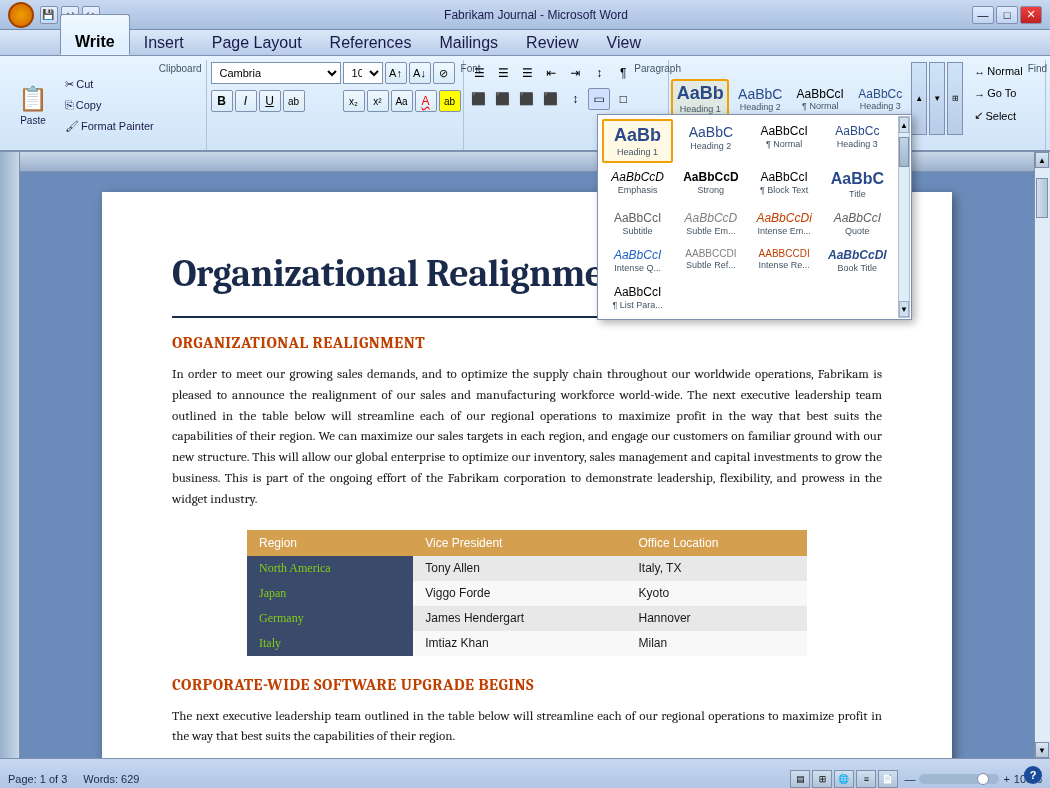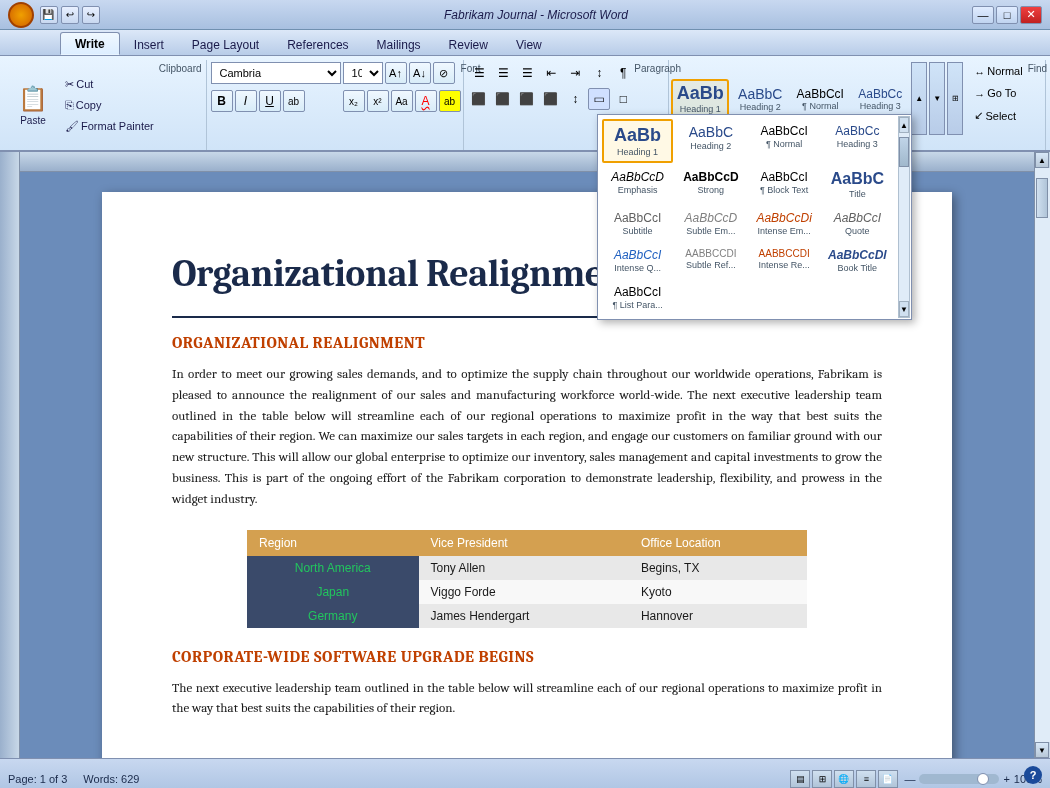--- a/index.html
+++ b/index.html
@@ -32,21 +32,20 @@
       font-size: 10px;
       display: flex; align-items: center; justify-content: center;
       cursor: pointer;
     }
     .title-text {
       flex: 1;
       text-align: center;
       font-size: 12px;
       color: #1a1a4a;
       font-weight: normal;
-      font-style: italic;
     }
     .title-controls { display: flex; gap: 2px; }
     .title-ctrl-btn {
       width: 22px; height: 18px;
       display: flex; align-items: center; justify-content: center;
       font-size: 11px;
       cursor: pointer;
       border: 1px solid #8090b0;
       background: linear-gradient(to bottom, #e0ecff, #c0d4f0);
       border-radius: 2px;
@@ -56,22 +55,22 @@
     
     .ribbon-tabs {
       background: linear-gradient(to bottom, #dce8f8, #b8cce8);
       height: 26px;
       display: flex;
       align-items: flex-end;
       padding: 0 60px;
       border-bottom: 1px solid #8090b0;
     }
     .ribbon-tab {
-      padding: 4px 14px 3px;
-      font-size: 12px;
+      padding: 18px 14px 3px;
+      font-size: 16px;
       color: #1a1a4a;
       cursor: pointer;
       border-radius: 3px 3px 0 0;
       position: relative;
     }
     .ribbon-tab.active {
       background: linear-gradient(to bottom, #f0f8ff, #ddeeff);
       border: 1px solid #8090b0;
       border-bottom: 1px solid #e8f4ff;
       color: #000;
@@ -400,22 +399,23 @@
     }
     .doc-table td {
       padding: 5px 12px;
       font-size: 12px;
       color: #1a1a1a;
     }
     .doc-table tr:nth-child(odd) td { background: #e8e8e8; }
     .doc-table tr:nth-child(even) td { background: #f8f8f8; }
     .doc-table .region-col {
       background: #3a4a6a !important;
-      color: #22c55e;
-      text-align: center;
+      color: #84cc16;
+      text-align: left;
+      font-family: Liberation Serif, serif;
     }
 
     
     .doc-scrollbar-v {
       width: 16px;
       background: #c8d8e8;
       border-left: 1px solid #8090a8;
       display: flex;
       flex-direction: column;
     }
@@ -746,32 +746,37 @@
             <tr>
               <th>Region</th>
               <th>Vice President</th>
               <th>Office Location</th>
             </tr>
           </thead>
           <tbody>
             <tr>
               <td class="region-col">North America</td>
               <td>Tony Allen</td>
-              <td>Begins, TX</td>
+              <td>Italy, TX</td>
             </tr>
             <tr>
               <td class="region-col">Japan</td>
               <td>Viggo Forde</td>
               <td>Kyoto</td>
             </tr>
             <tr>
               <td class="region-col">Germany</td>
               <td>James Hendergart</td>
               <td>Hannover</td>
             </tr>
+            <tr>
+              <td class="region-col">Italy</td>
+              <td>Imtiaz Khan</td>
+              <td>Milan</td>
+            </tr>
           </tbody>
         </table>
 
         <div class="doc-heading1">Corporate-Wide Software Upgrade Begins</div>
 
         <div class="doc-body">
           The next executive leadership team outlined in the table below will streamline each of our regional operations to maximize profit in the way that best suits the capabilities of their region.
         </div>
 
         <div class="watermark">Brothers.ft</div>

